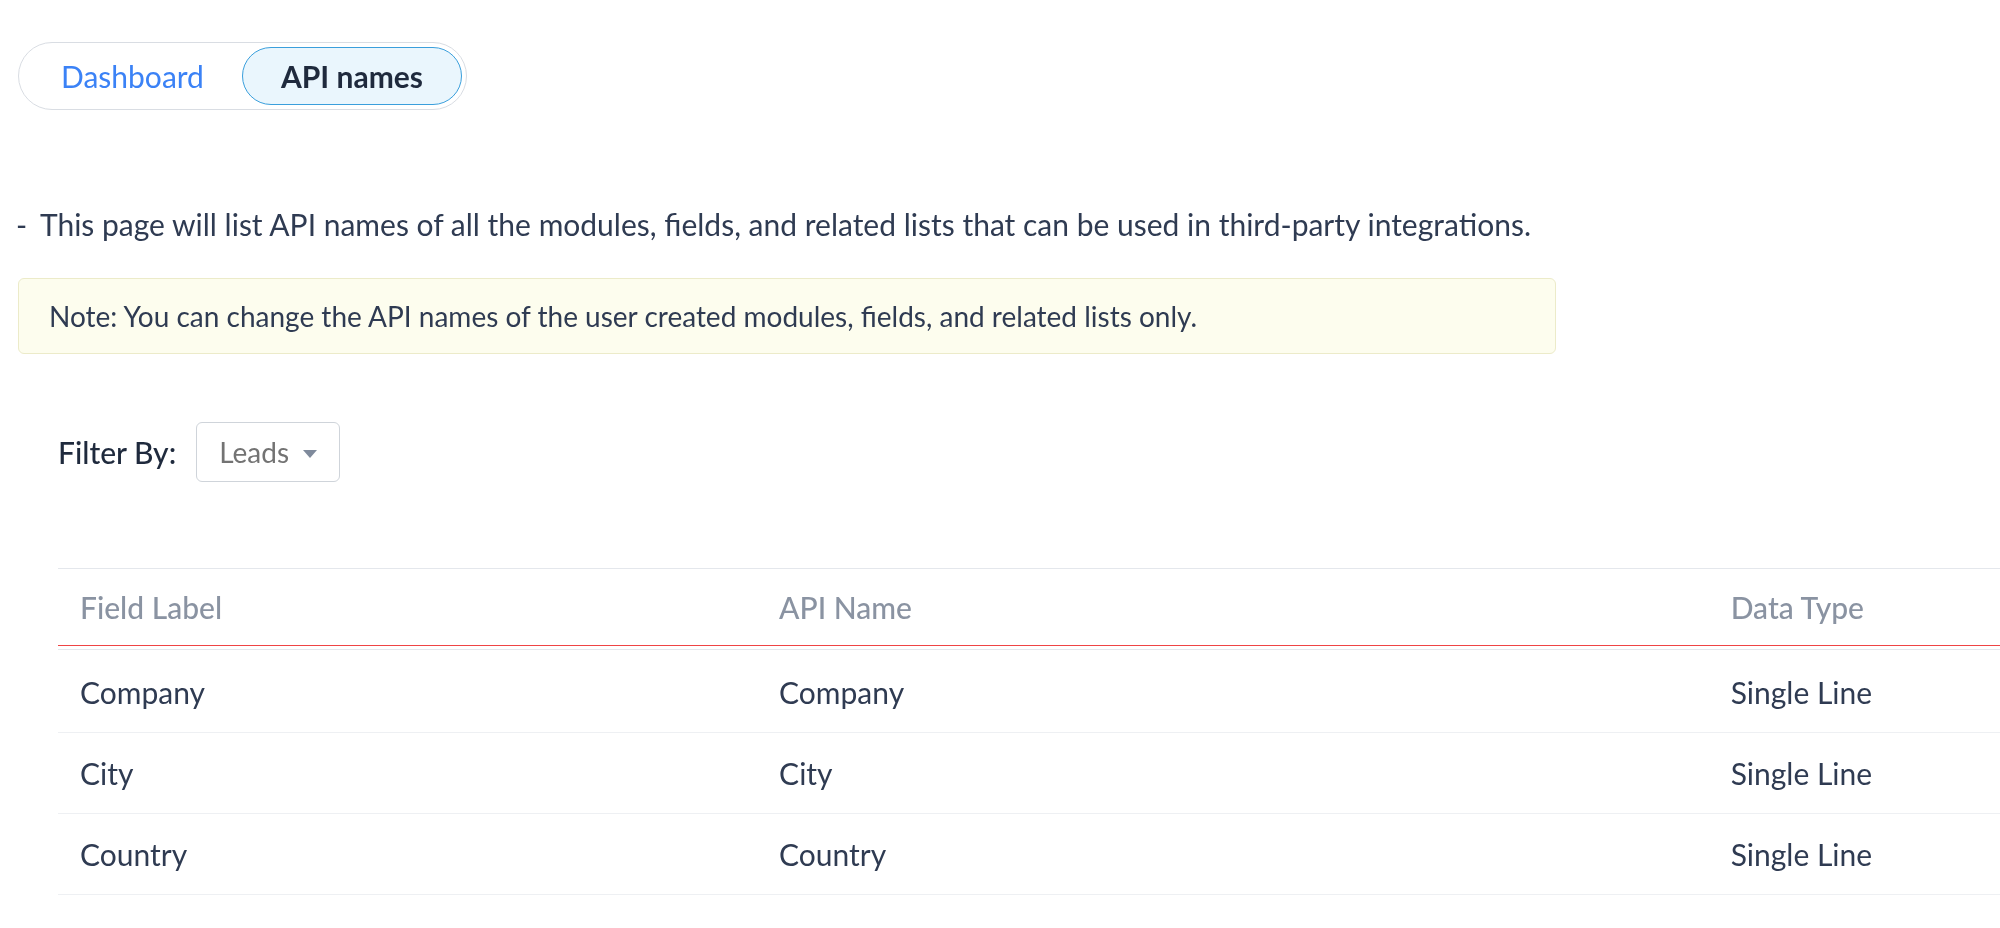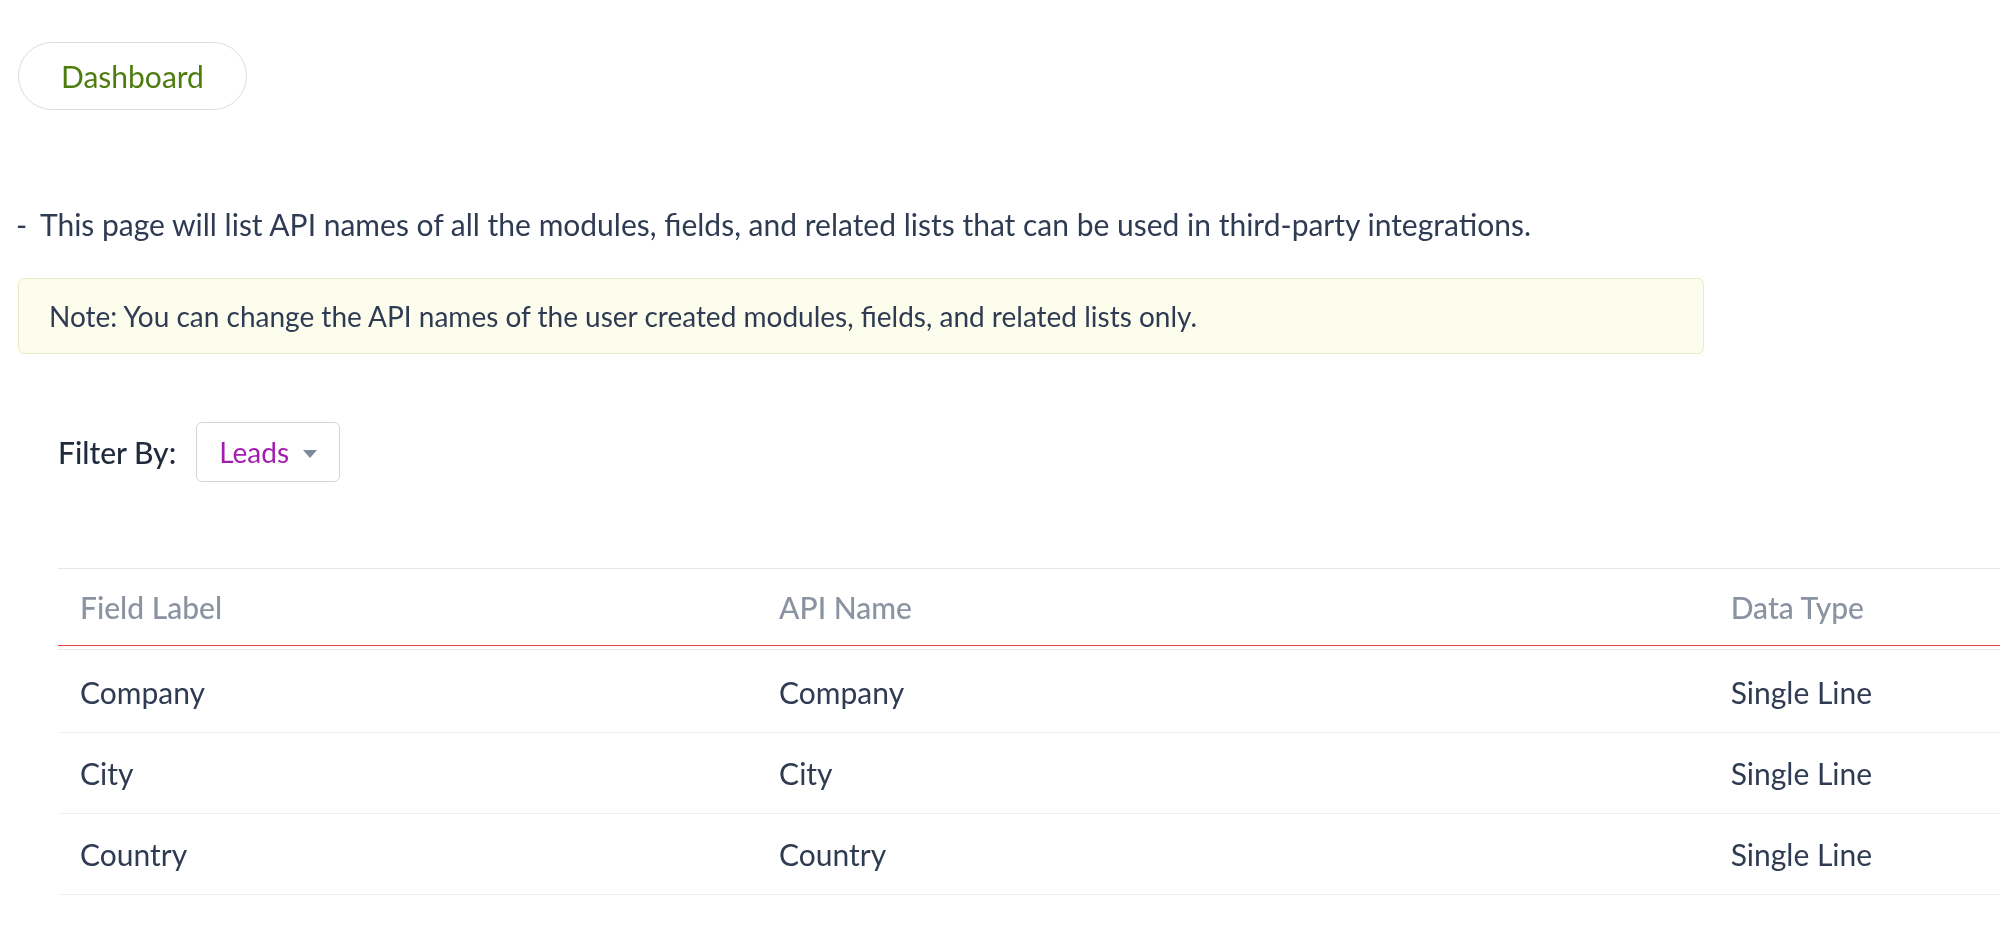--- a/index.html
+++ b/index.html
@@ -31,21 +31,21 @@
     background: #ffffff;
   }
   .tab-item {
     display: inline-flex;
     align-items: center;
     justify-content: center;
     height: 58px;
     padding: 0 38px;
     border-radius: 40px;
     font-size: 30px;
-    color: #4d7c0f;
+    color: #3b82f6;
     cursor: pointer;
     user-select: none;
   }
   .tab-item.active {
     border: 1px solid #3a9fdc;
     background: #eaf6fd;
     font-weight: 700;
     color: #1f2a3d;
   }
 
@@ -61,21 +61,21 @@
   .desc-dash {
     display: inline-block;
     margin-right: 6px;
   }
 
   
   .note-box {
     position: absolute;
     left: 18px;
     top: 278px;
-    width: 1686px;
+    width: 1538px;
     background: #fdfdee;
     border: 1px solid #ecebc9;
     border-radius: 6px;
     padding: 20px 30px;
     font-size: 28px;
     color: #2f3b52;
   }
 
   
   .filter-row {
@@ -94,21 +94,21 @@
     margin-right: 2px;
   }
   .dropdown {
     display: inline-flex;
     align-items: center;
     gap: 14px;
     border: 1px solid #cfd4da;
     border-radius: 6px;
     padding: 12px 22px;
     font-size: 28px;
-    color: #a21caf;
+    color: #737373;
     cursor: pointer;
     user-select: none;
     background: #ffffff;
   }
   .caret-down {
     width: 0;
     height: 0;
     border-left: 7px solid transparent;
     border-right: 7px solid transparent;
     border-top: 8px solid #7f8a9c;
@@ -152,20 +152,21 @@
   .col-label  { width: 36%; }
   .col-api    { width: 49%; }
   .col-type   { width: 15%; }
 </style>
 </head>
 <body>
 
 <div class="tabs-wrap">
   <div class="tabs-pill">
     <div class="tab-item">Dashboard</div>
+    <div class="tab-item active">API names</div>
   </div>
 </div>
 
 <div class="desc-line">
   <span class="desc-dash">-</span>
   <span>This page will list API names of all the modules, fields, and related lists that can be used in third-party integrations.</span>
 </div>
 
 <div class="note-box">Note: You can change the API names of the user created modules, fields, and related lists only.</div>
 

